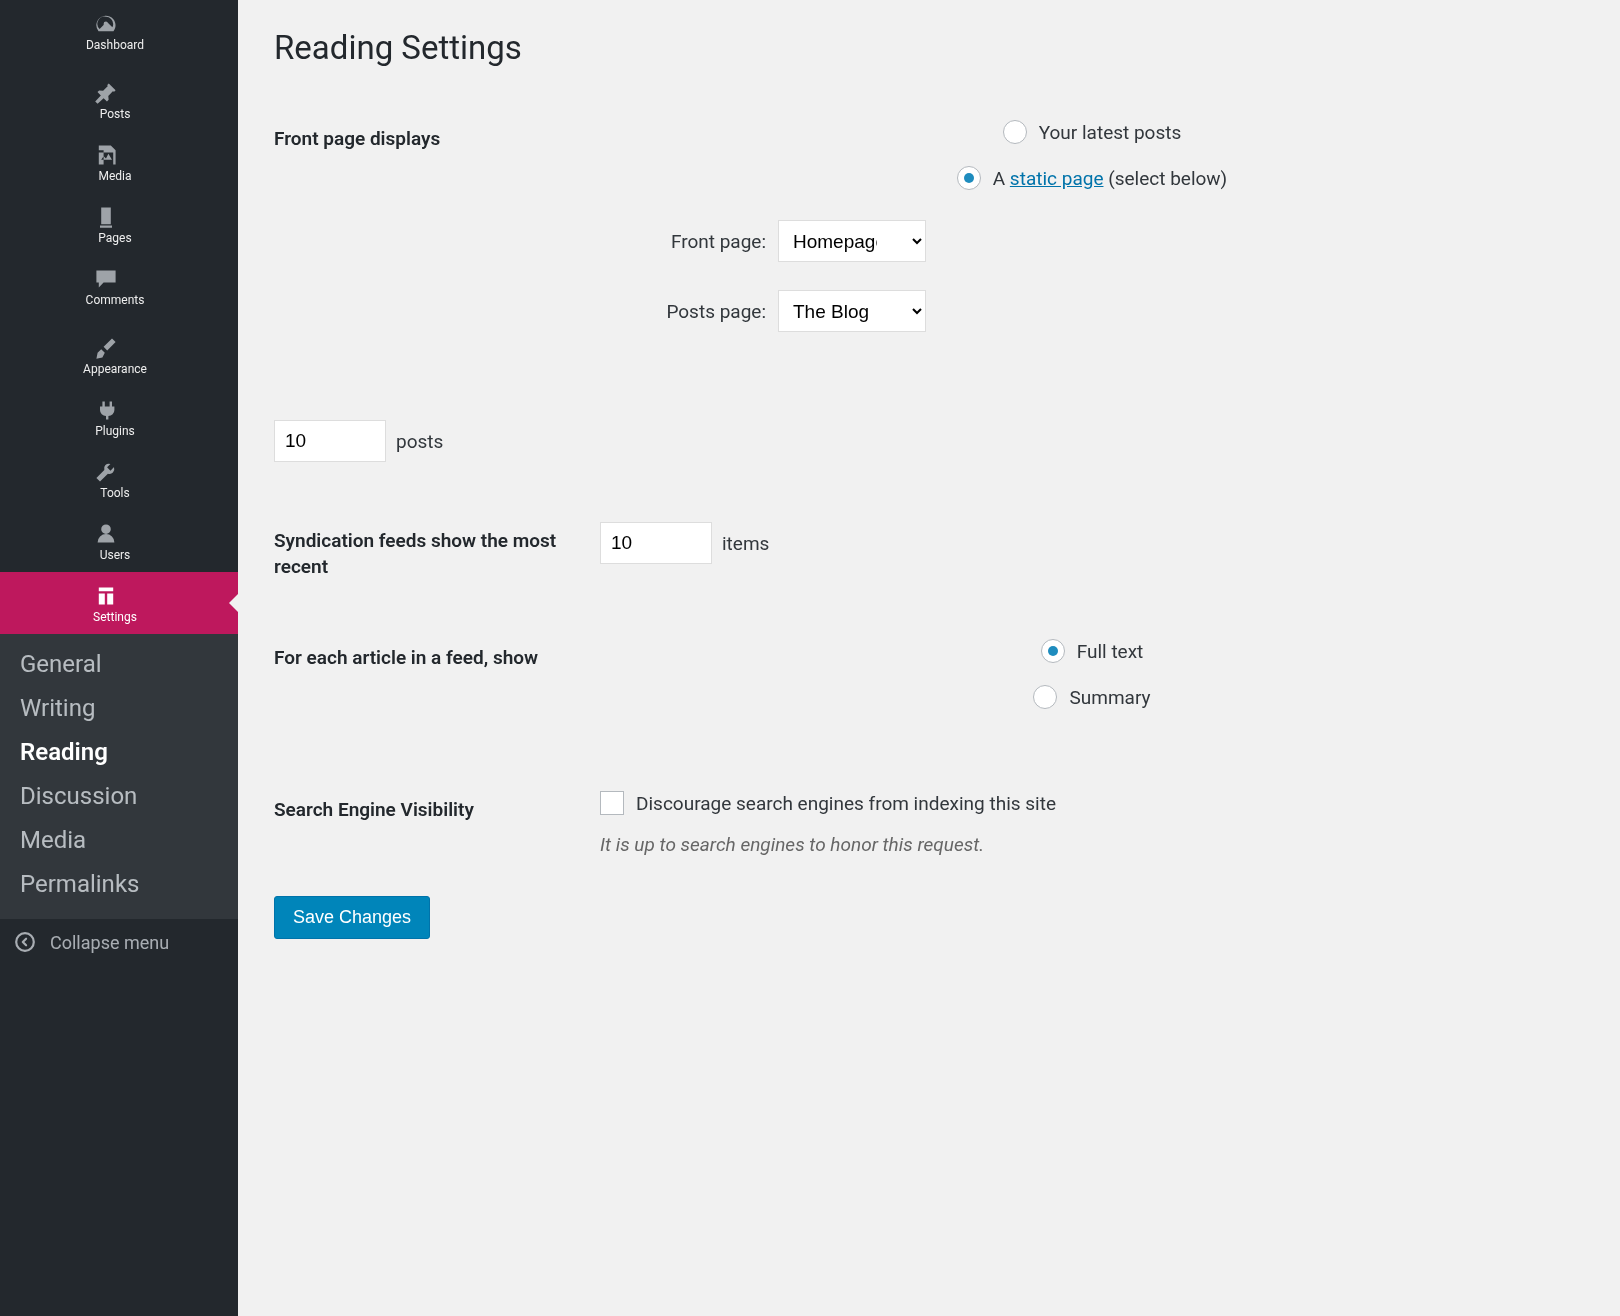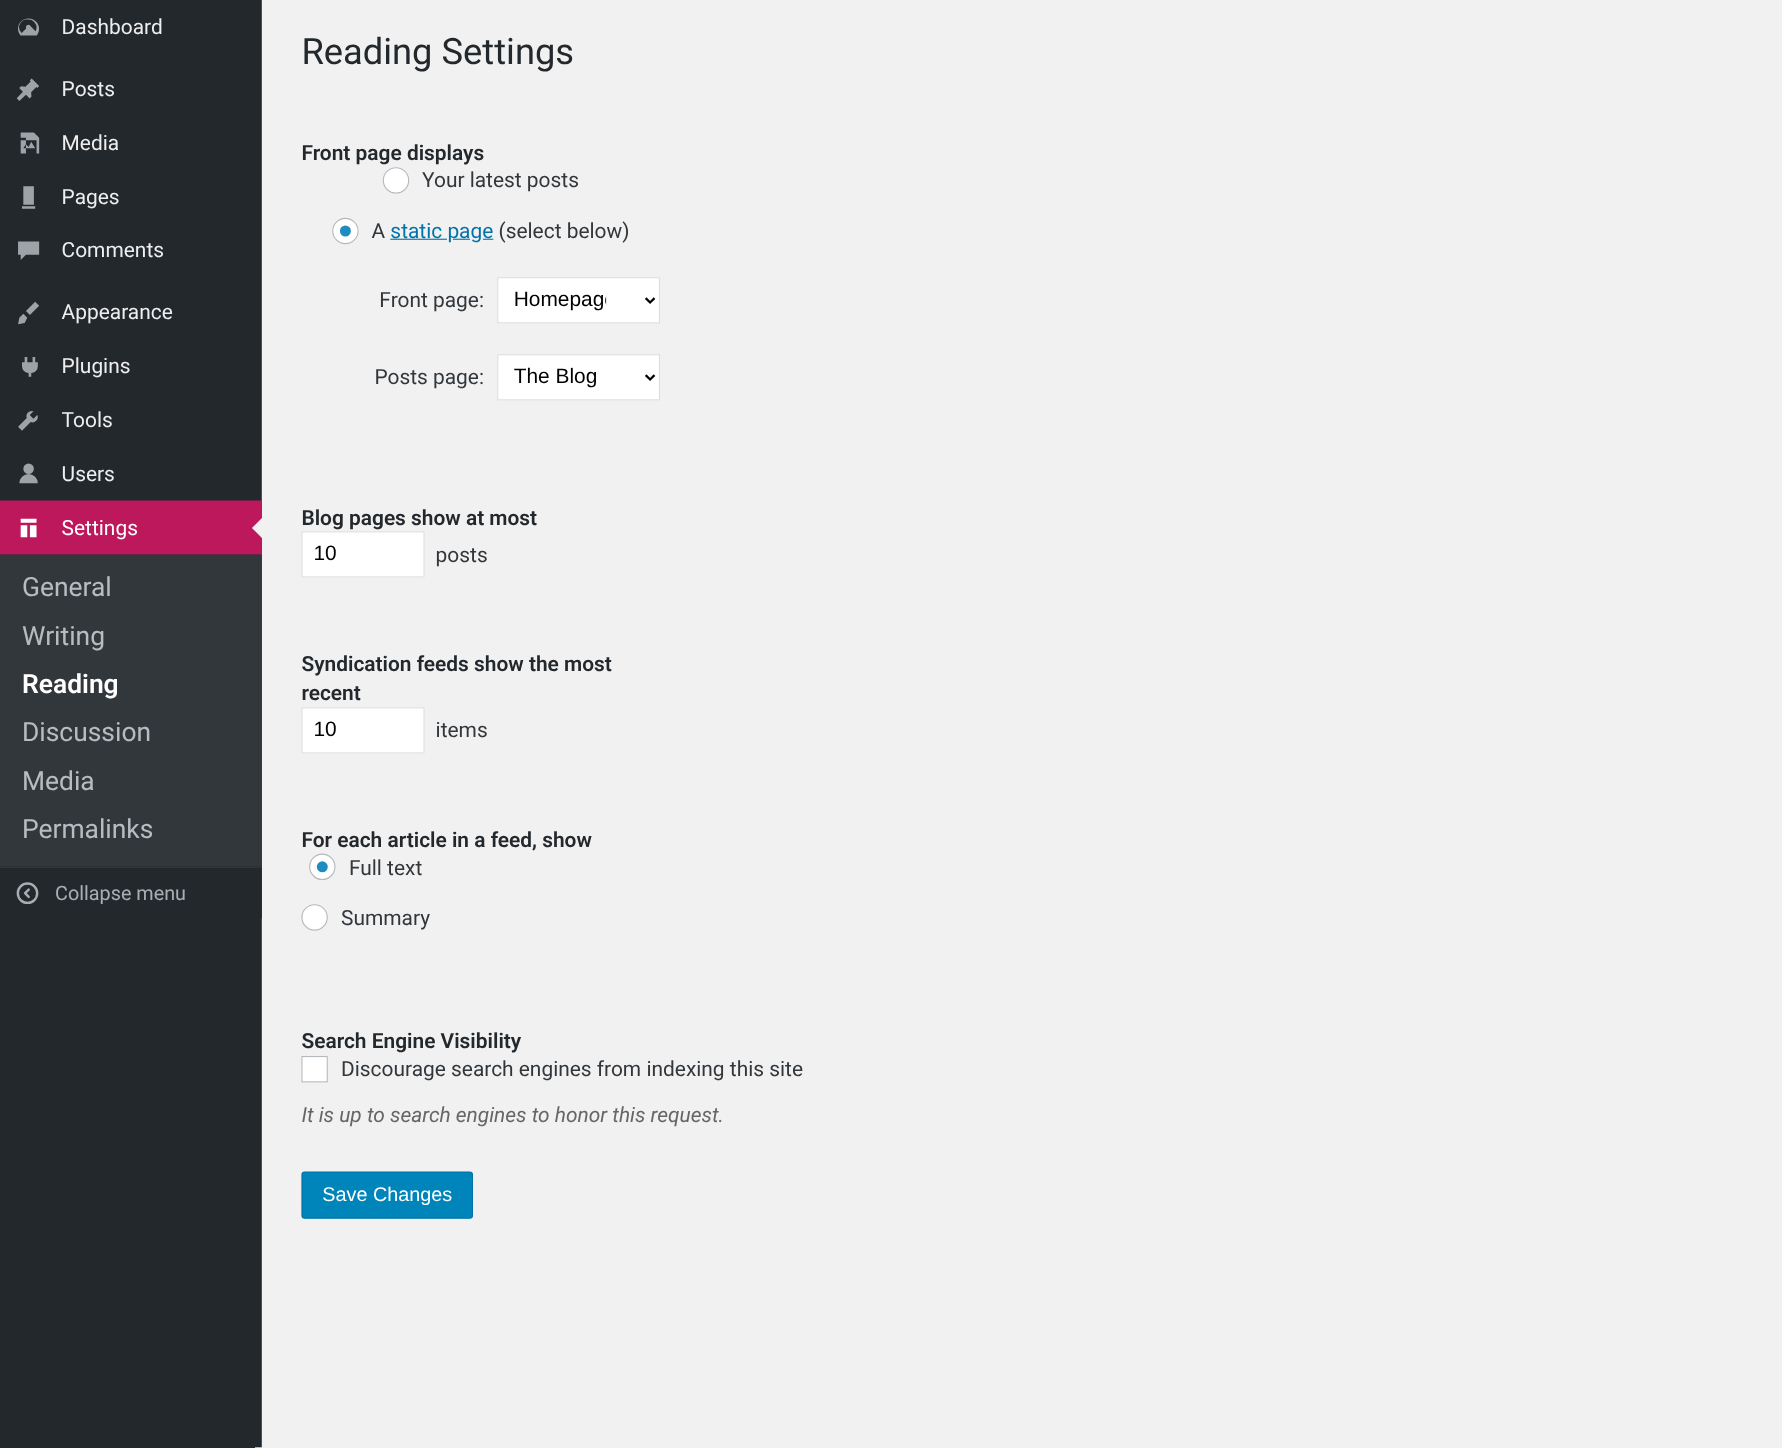--- a/index.html
+++ b/index.html
@@ -17,23 +17,24 @@
   color: #eee;
   display: flex;
   flex-direction: column;
 }
 .menu-item {
   display: flex;
   align-items: center;
   padding: 10px 22px 10px 14px;
   color: #eee;
   cursor: pointer;
-  font-size: 19px;
+  font-size: 12px;
   min-height: 49px;
   position: relative;
+  flex-direction: column;
 }
 .menu-item .icon {
   width: 28px;
   height: 28px;
   margin-right: 14px;
   display: flex;
   align-items: center;
   justify-content: flex-start;
   flex-shrink: 0;
 }
@@ -88,21 +89,20 @@
 .page-title {
   font-size: 33px;
   font-weight: 400;
   color: #23282d;
   margin-bottom: 53px;
 }
 .form-row {
   display: flex;
   align-items: flex-start;
   margin-bottom: 60px;
-  flex-direction: column;
 }
 .form-row .row-label {
   width: 326px;
   font-weight: 600;
   color: #23282d;
   font-size: 19px;
   padding-top: 6px;
   line-height: 1.35;
 }
 .row-field { flex: 1; font-size: 19px; }
@@ -332,21 +332,20 @@
           <label>Posts page:</label>
           <select class="page-select">
             <option>The Blog</option>
           </select>
         </div>
       </div>
     </div>
   </div>
 
   <div class="form-row">
-    <div class="row-label">Blog pages show at most</div>
     <div class="row-field" style="display:flex;align-items:center">
       <input type="text" class="num" value="10" style="">
       <span>posts</span>
     </div>
   </div>
 
   <div class="form-row">
     <div class="row-label">Syndication feeds show the most recent</div>
     <div class="row-field" style="display:flex;align-items:center">
       <input type="text" class="num" value="10" style="">

